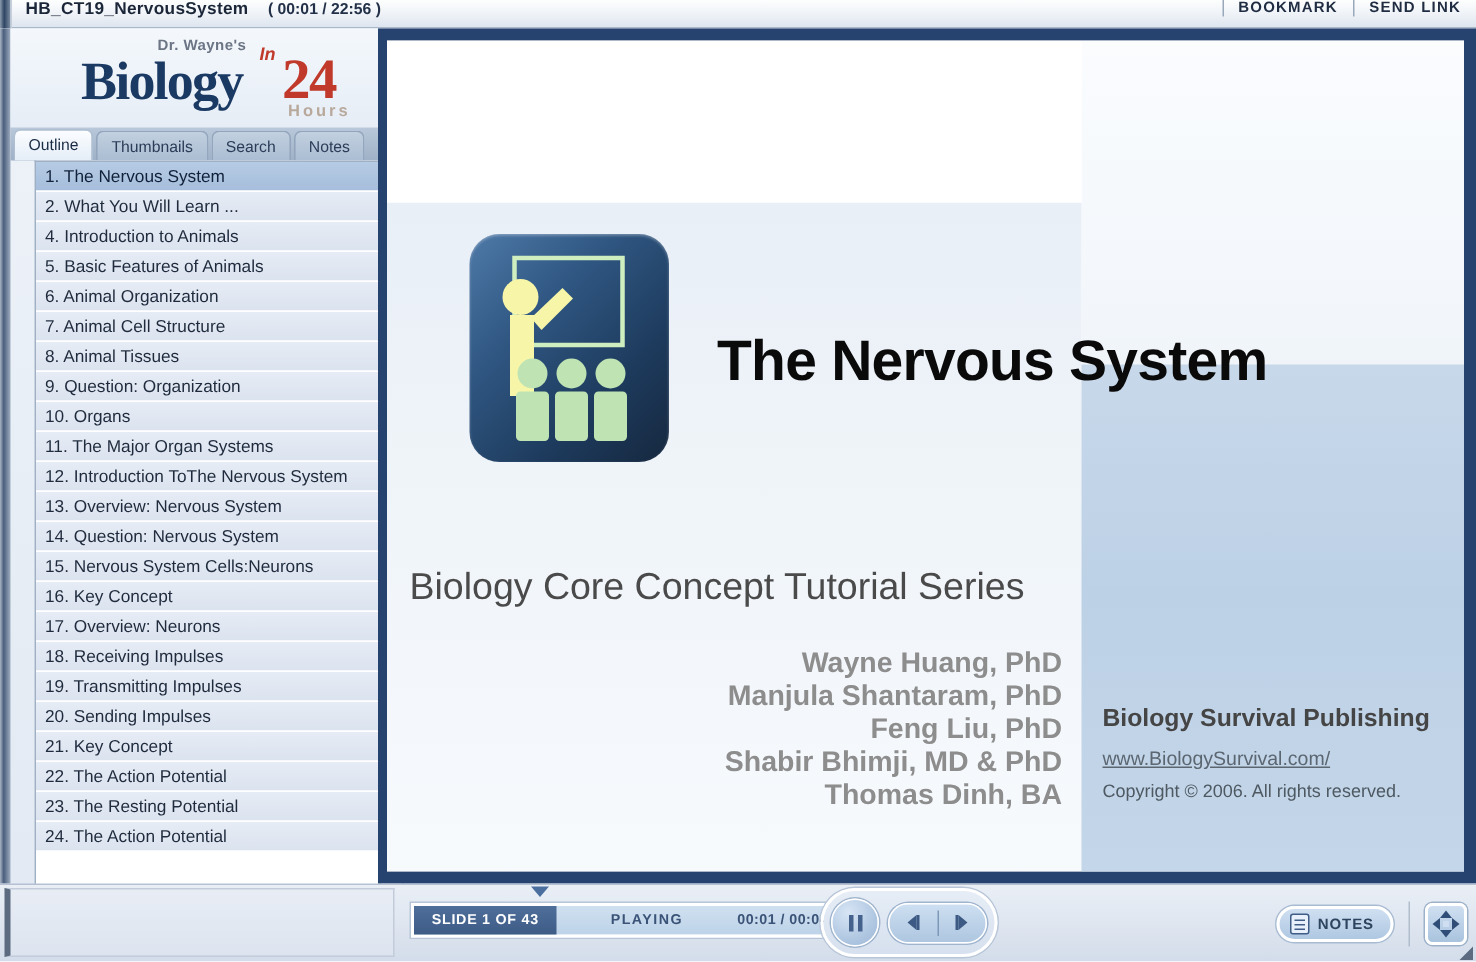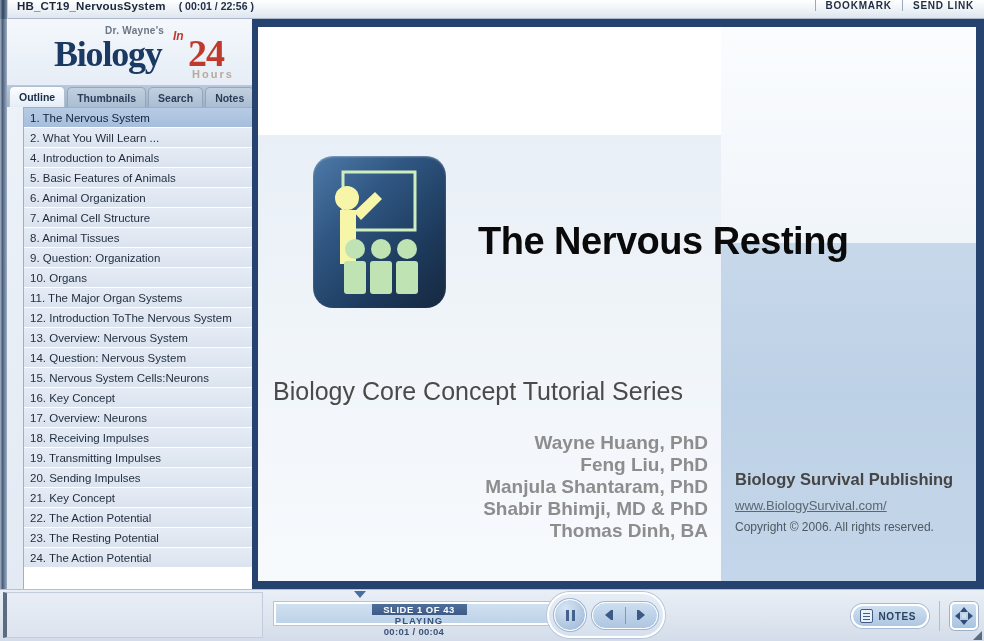--- a/index.html
+++ b/index.html
@@ -87,21 +87,21 @@
 
   
   #tabrow {
     position: absolute; left: 7px; top: 66px; width: 245px; height: 22px;
     background: linear-gradient(180deg,#b9c8da 0%, #9fb1c7 100%);
     display: flex; align-items: flex-end; padding-left: 2px;
   }
   .tab {
     height: 20px; padding: 0 9px;
     display: flex; align-items: center; justify-content: flex-start;
-    font-size: 10.5px; font-weight: bold; color: #2a3c57;
+    font-size: 10.5px; font-weight: normal; color: #2a3c57;
     border-radius: 5px 5px 0 0;
     background: linear-gradient(180deg,#c2d0e0 0%, #aabdd2 100%);
     border: 1px solid #93a6bd; border-bottom: none;
     margin-right: 2px; white-space: nowrap; cursor: pointer;
   }
   .tab.active {
     background: linear-gradient(180deg,#fbfdff 0%, #e4edf7 100%);
     color: #1a2b44; border-color: #aebfd2; height: 21px;
   }
 
@@ -228,21 +228,21 @@
   }
   .slide-marker {
     position: absolute; left: 87px; top: 1px; width: 0; height: 0;
     border-left: 6px solid transparent; border-right: 6px solid transparent;
     border-top: 7px solid #4a6f9e;
   }
   #statusbar {
     position: absolute; left: 7px; top: 12px; width: 290px; height: 23px;
     background: linear-gradient(180deg,#cfe0f0 0%, #bed3e9 100%);
     border: 2px solid #ffffff; box-shadow: 0 0 0 1px #b6c5d8;
-    display: flex; align-items: center; flex-direction: column;
+    display: flex; align-items: center;
   }
   #slide-counter {
     width: 95px; height: 100%;
     background: linear-gradient(180deg,#4f6f9b 0%, #3d5b85 100%);
     color: #ffffff; font-size: 9.5px; font-weight: bold; letter-spacing: .5px;
     display: flex; align-items: center; justify-content: center;
     cursor: pointer;
   }
   #play-state {
     flex: 1; text-align: center;
@@ -408,26 +408,26 @@
           <path d="M41 56 L62 36 l7 7 L48 64 z" fill="#f7f6a8"></path>
           <circle cx="42" cy="93" r="10" fill="#bfe3b2"></circle>
           <circle cx="68" cy="93" r="10" fill="#bfe3b2"></circle>
           <circle cx="94" cy="93" r="10" fill="#bfe3b2"></circle>
           <rect x="31" y="105" width="22" height="33" rx="3" fill="#bfe3b2"></rect>
           <rect x="57" y="105" width="22" height="33" rx="3" fill="#bfe3b2"></rect>
           <rect x="83" y="105" width="22" height="33" rx="3" fill="#bfe3b2"></rect>
         </svg>
       </div>
 
-      <div class="slide-title">The Nervous Resting</div>
+      <div class="slide-title">The Nervous System</div>
       <div class="slide-series">Biology Core Concept Tutorial Series</div>
       <div class="authors">
           <div class="author-line">Wayne Huang, PhD</div>
+          <div class="author-line">Manjula Shantaram, PhD</div>
           <div class="author-line">Feng Liu, PhD</div>
-          <div class="author-line">Manjula Shantaram, PhD</div>
           <div class="author-line">Shabir Bhimji, MD &amp; PhD</div>
           <div class="author-line">Thomas Dinh, BA</div>
         </div>
 
       <div class="pub-block">
         <div class="pub-name">Biology Survival Publishing</div>
         <div class="pub-url">www.BiologySurvival.com/</div>
         <div class="pub-copy">Copyright © 2006. All rights reserved.</div>
       </div>
     </div>

